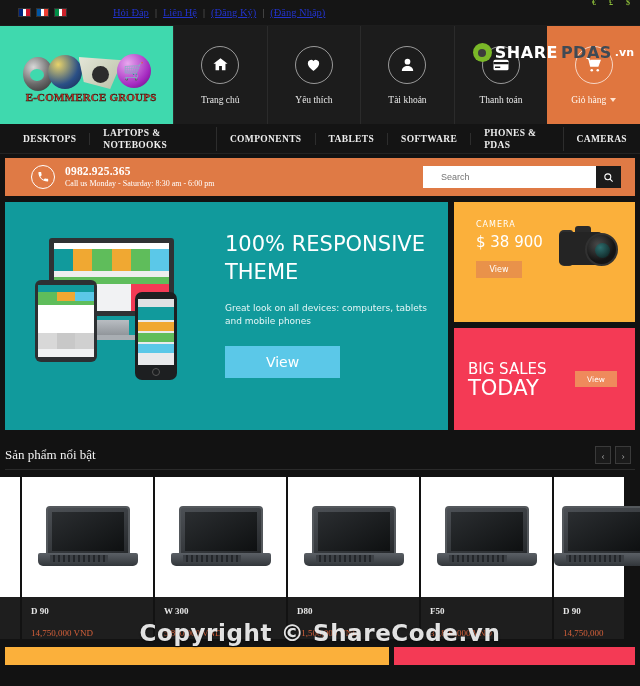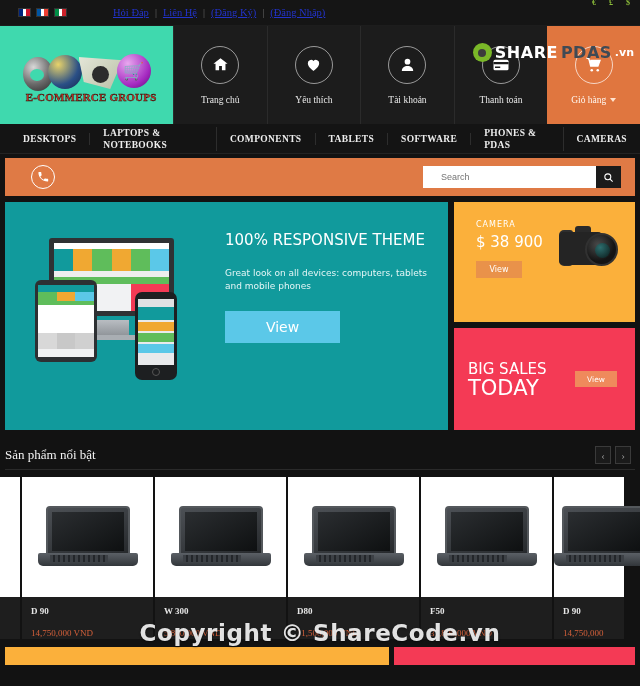--- a/index.html
+++ b/index.html
@@ -159,22 +159,22 @@
   }
   .tab .scr { background: #f1f2f3; width: 100%; height: 100%; overflow: hidden;}
   .phone {
     position: absolute; left: 130px; top: 90px; width: 42px; height: 88px;
     background: #1d1f21; border-radius: 7px; padding: 7px 3px; overflow: hidden;
   }
   .phone .scr { background: #e9eaec; width: 100%; height: 66px; overflow:hidden; }
   .phone .home { width: 8px; height: 8px; border: 1px solid #555; border-radius: 50%; margin: 3px auto 0; }
   .hero-copy { flex: 1; padding: 28px 18px 0 5px; }
   .hero-h1 {
-    font-family: "DejaVu Sans", sans-serif; font-size: 15px; color: #fff;
-    line-height: 21px; font-weight: normal;
+    font-family: "DejaVu Sans", sans-serif; font-size: 21px; color: #fff;
+    line-height: 28px; font-weight: normal;
   }
   .hero-p {
     font-family: "DejaVu Sans", sans-serif; font-size: 9px; color: #e4f6f6;
     line-height: 13px; margin-top: 16px;
   }
   .hero-btn {
     margin-top: 18px; width: 115px; height: 32px; background: #5bc8e8;
     display: flex; align-items: center; justify-content: center;
     color: #fff; font-family: "DejaVu Sans", sans-serif; font-size: 14px; cursor: pointer;
   }
@@ -384,20 +384,24 @@
     <a>PHONES &amp; PDAS</a>
     <a>CAMERAS</a>
   </div>
 
   <div class="cbar">
     <span class="phone-circ">
       <svg width="12" height="12" viewBox="0 0 24 24" fill="#fff">
           <path d="M6.6 10.8a15 15 0 0 0 6.6 6.6l2.2-2.2a1.2 1.2 0 0 1 1.3-.3c1.4.5 3 .7 4.5.7a1.2 1.2 0 0 1 1.2 1.2V20a1.2 1.2 0 0 1-1.2 1.2C10.9 21.2 2.8 13.1 2.8 3.2A1.2 1.2 0 0 1 4 2h3.4a1.2 1.2 0 0 1 1.2 1.2c0 1.6.2 3.1.7 4.5a1.2 1.2 0 0 1-.3 1.3z"></path>
         </svg>
     </span>
+    <div>
+      <div class="phone-num">0982.925.365</div>
+      <div class="phone-sub">Call us Monday - Saturday: 8:30 am - 6:00 pm</div>
+    </div>
     <div class="searchwrap">
       <input type="text" placeholder="Search" style="">
       <button class="searchbtn">
         <svg width="11" height="11" viewBox="0 0 24 24" fill="none" stroke="#fff" stroke-width="2.4">
             <circle cx="10.5" cy="10.5" r="6.5"></circle>
             <path d="M15.5 15.5 21 21"></path>
           </svg>
       </button>
     </div>
   </div>

